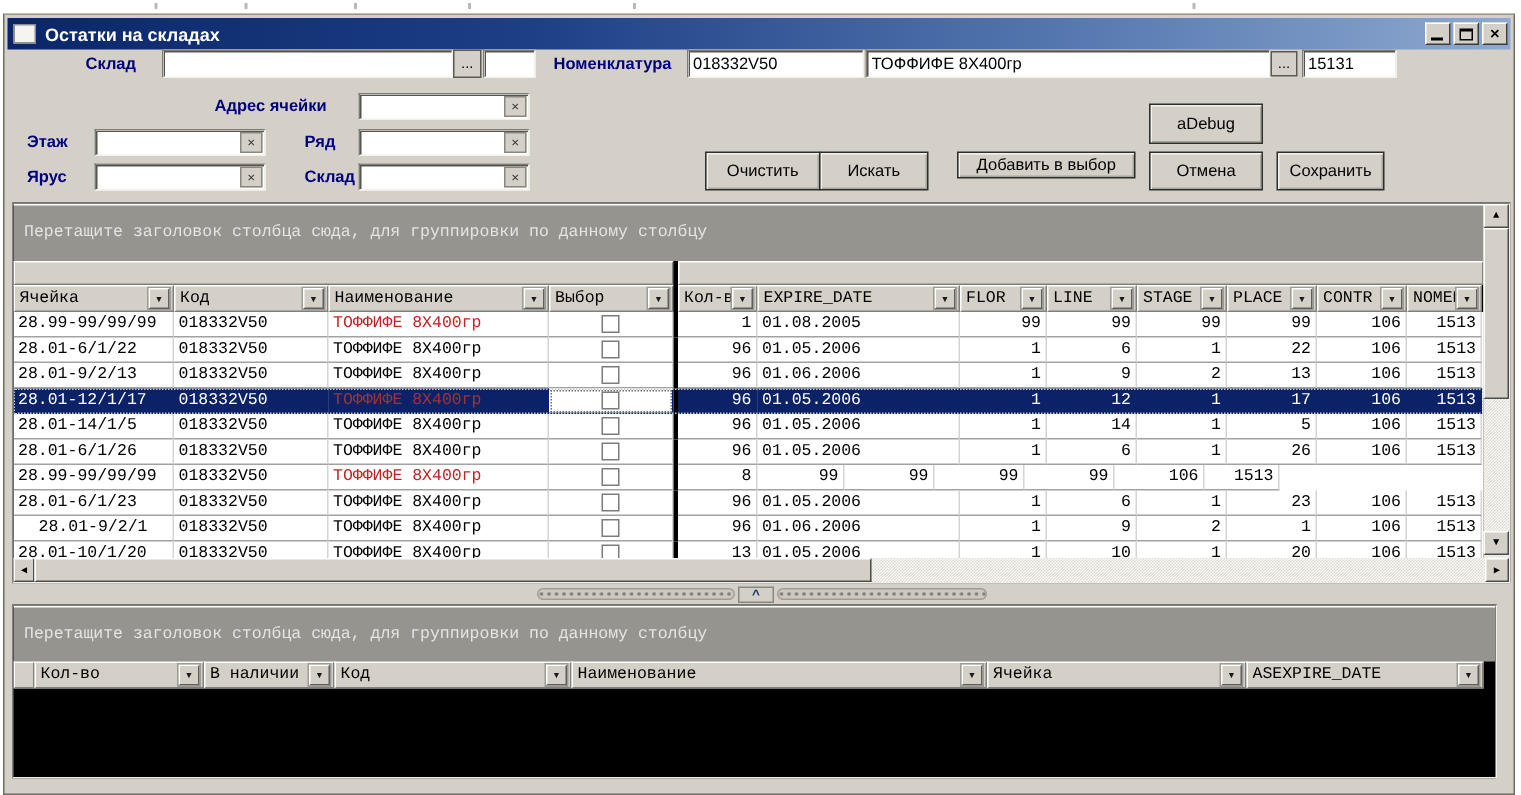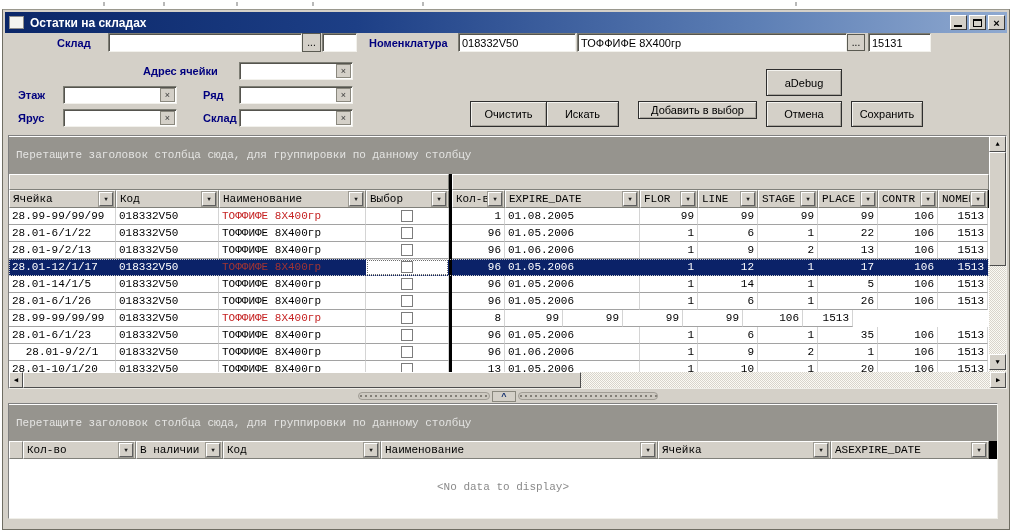--- a/index.html
+++ b/index.html
@@ -348,21 +348,21 @@
         <div class="cell" style="width: 147px;">ТОФФИФЕ 8Х400гр</div>
         <div class="cell cbcell" style="width: 83px;">
           <div class="checkbox"></div>
         </div>
         <div class="vdivider"></div>
         <div class="cell r" style="width: 53px;">96</div>
         <div class="cell" style="width: 135px;">01.05.2006</div>
         <div class="cell r" style="width: 58px;">1</div>
         <div class="cell r" style="width: 60px;">6</div>
         <div class="cell r" style="width: 60px;">1</div>
-        <div class="cell r" style="width: 60px;">35</div>
+        <div class="cell r" style="width: 60px;">23</div>
         <div class="cell r" style="width: 60px;">106</div>
         <div class="cell r" style="width: 50px;">1513</div>
       </div>
       <div class="row">
         <div class="cell" style="width: 107px; text-align: center;">28.01-9/2/1</div>
         <div class="cell" style="width: 103px;">018332V50</div>
         <div class="cell" style="width: 147px;">ТОФФИФЕ 8Х400гр</div>
         <div class="cell cbcell" style="width: 83px;">
           <div class="checkbox"></div>
         </div>
@@ -450,16 +450,13 @@
       </div>
       <div class="hcell" style="width: 173px;">
         <span class="hlabel">Ячейка</span>
         <div class="fbtn">▼</div>
       </div>
       <div class="hcell" style="width: 158px;">
         <span class="hlabel">ASEXPIRE_DATE</span>
         <div class="fbtn">▼</div>
       </div>
     </div>
-  <div class="rows-box" style="left:0;top:55px;width:988px;height:59px">
-    <div class="no-data">&lt;No data to display&gt;</div>
-  </div>
 </div>
 
 </body></html>

